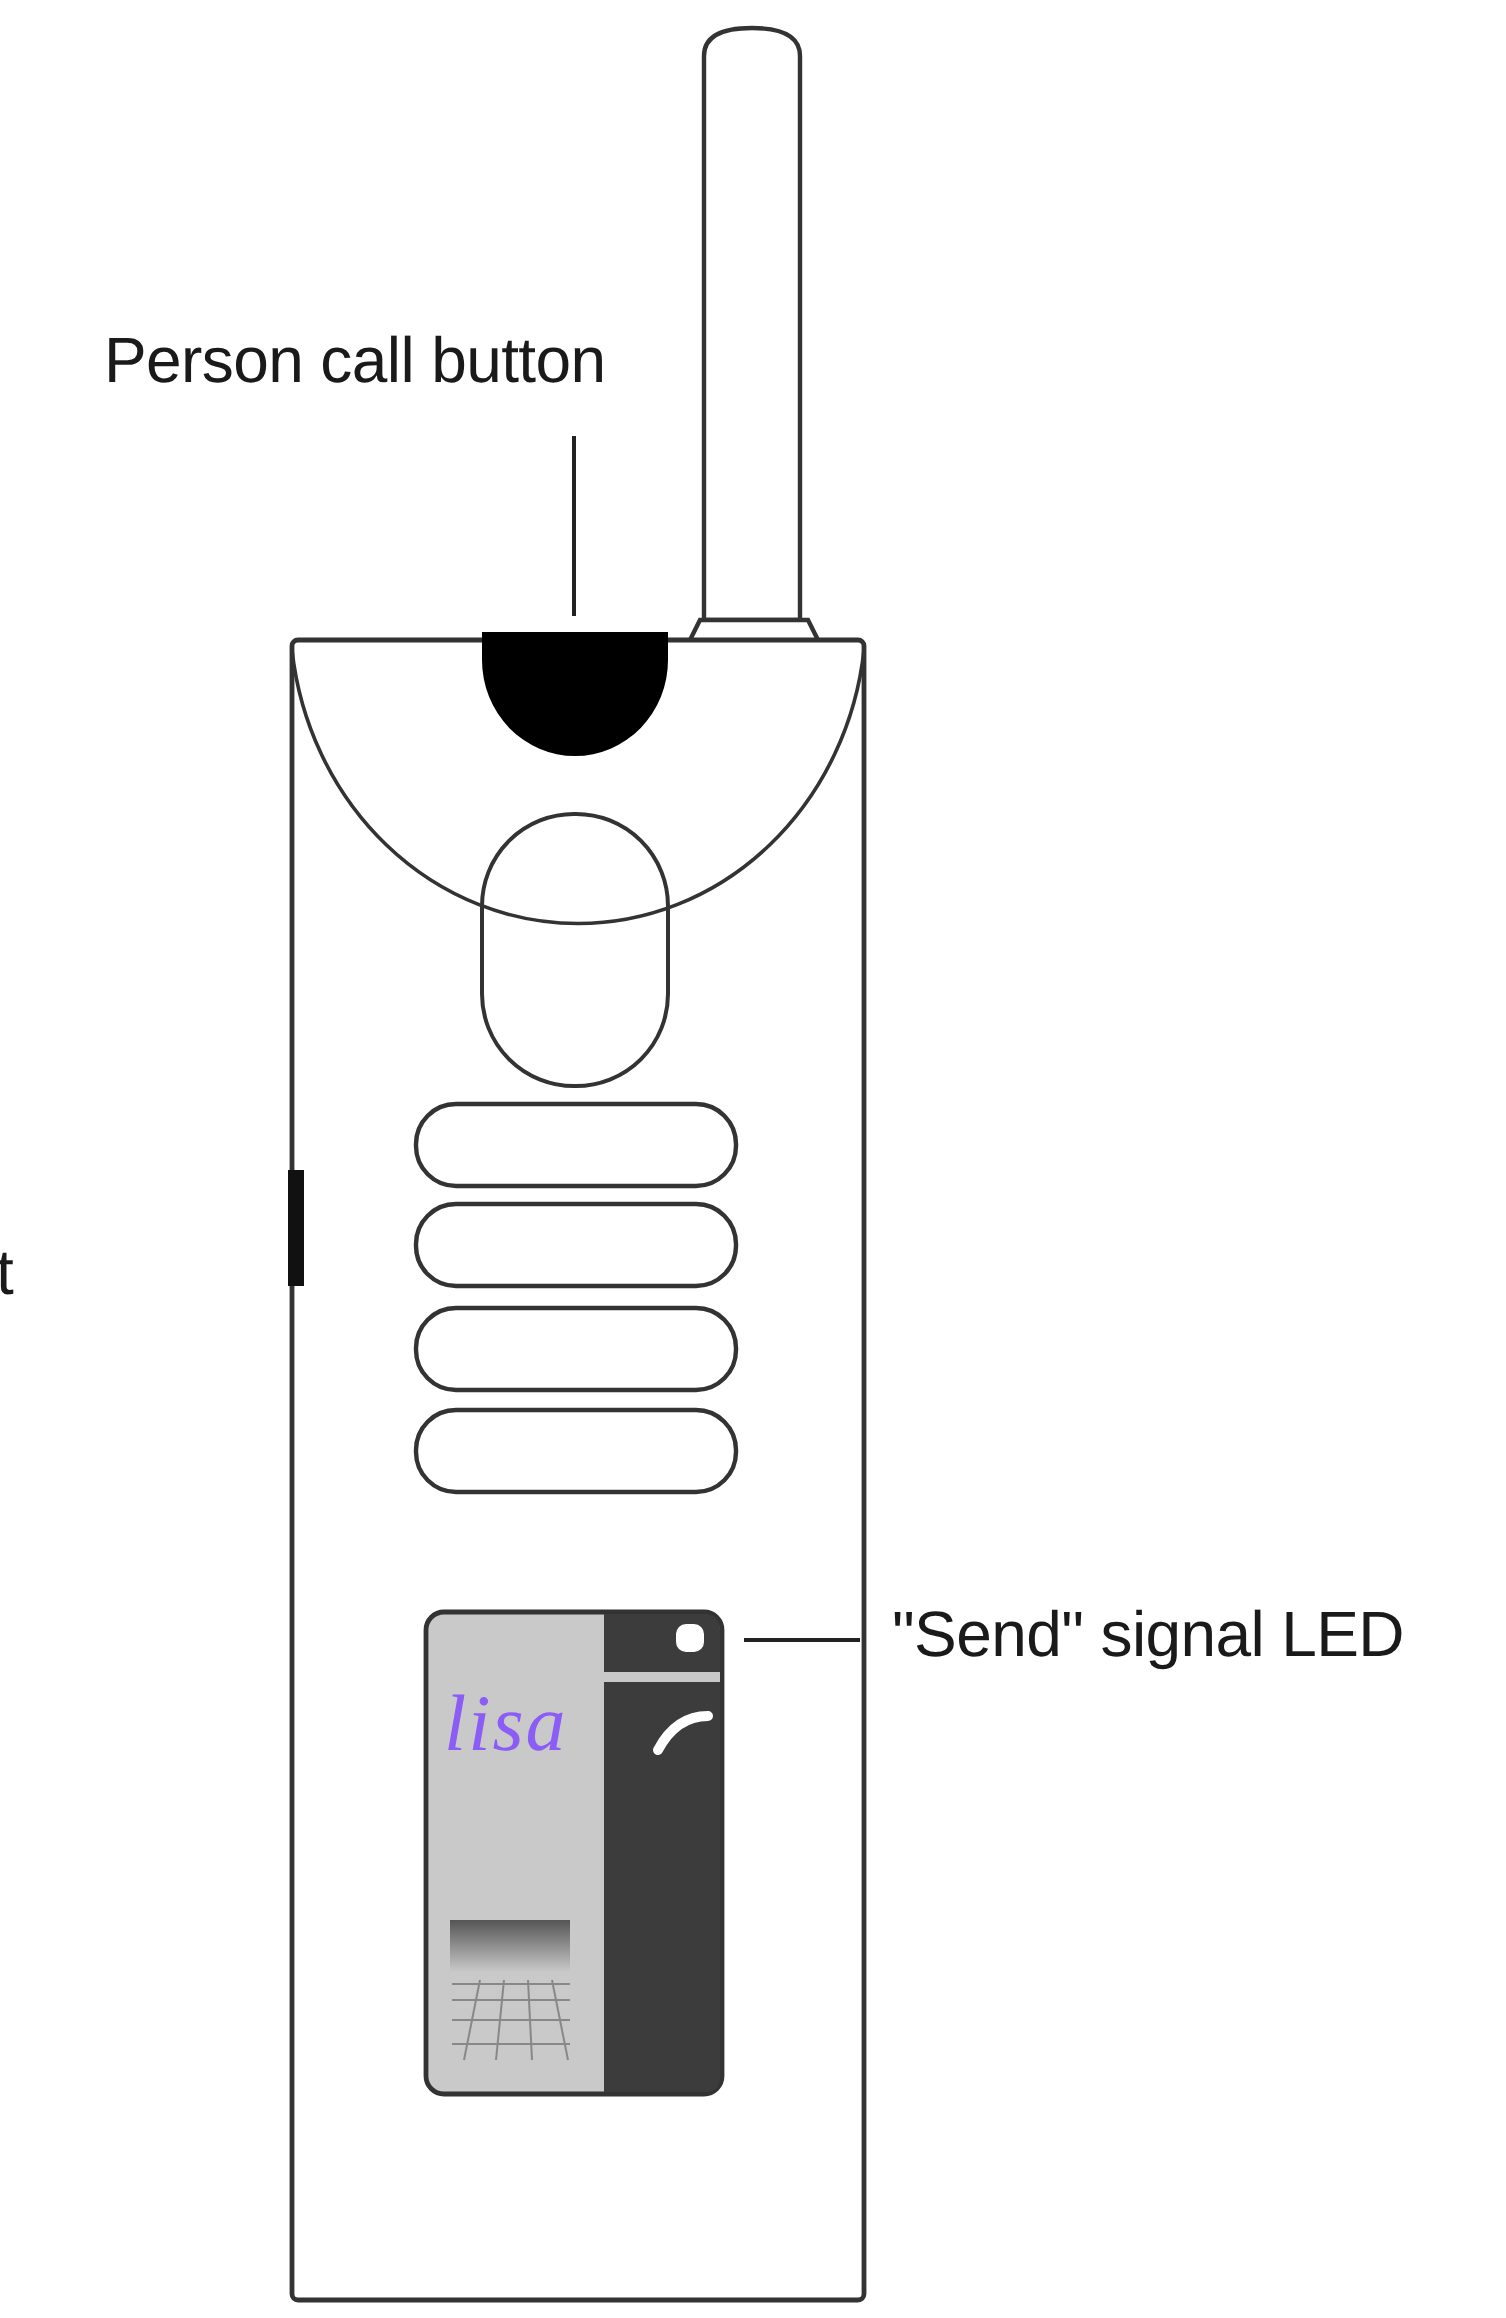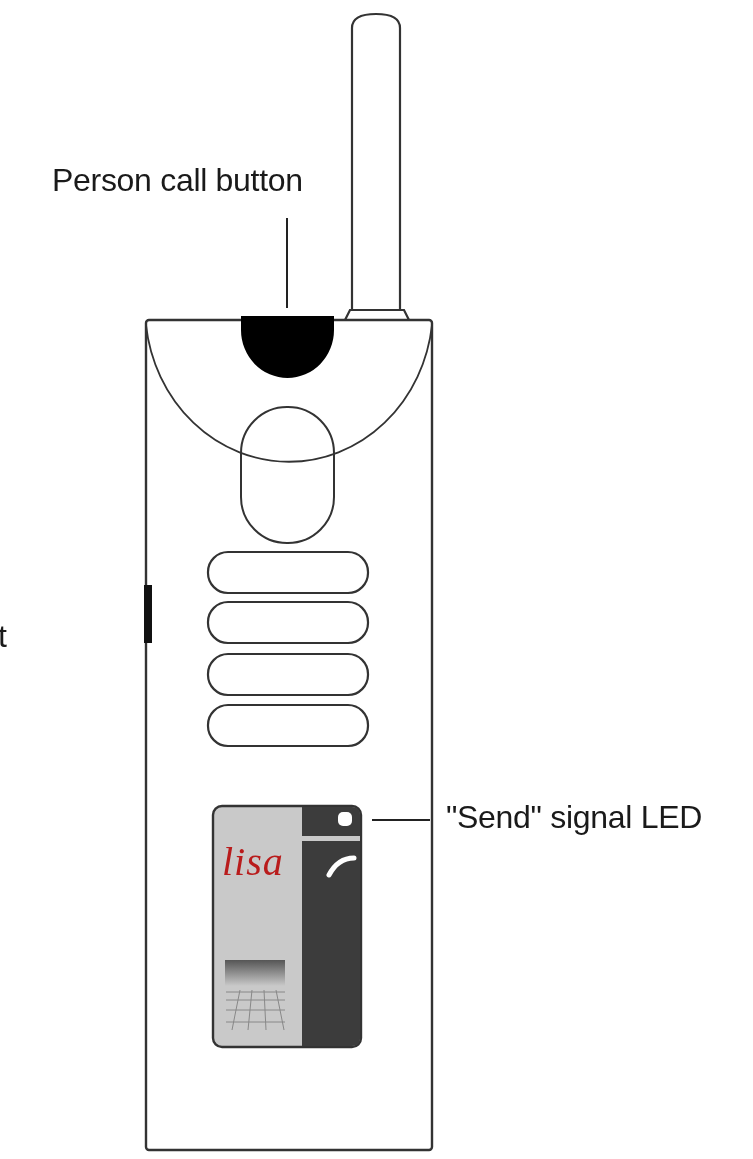--- a/index.html
+++ b/index.html
@@ -1,19 +1,19 @@
 <!DOCTYPE html>
 <html><head>
 <meta charset="utf-8">
 <style>
   html, body { margin:0; padding:0; background:#ffffff; }
   body { width:753px; height:1159px; position:relative; overflow:hidden; font-family:"Liberation Sans", sans-serif; }
   .label { position:absolute; font-family:"Liberation Sans", sans-serif; font-size:32px; color:#1a1a1a; white-space:nowrap; letter-spacing:-0.3px; }
   svg { position:absolute; left:0; top:0; }
-  .logo { position:absolute; font-family:"Liberation Serif", serif; font-style:italic; font-size:40px; color:#b91c1c; letter-spacing:1px; }
+  .logo { position:absolute; font-family:"Liberation Serif", serif; font-style:italic; font-size:40px; color:#8b5cf6; letter-spacing:1px; }
 </style>
 </head>
 <body>
 
 <svg width="753" height="1159" viewBox="0 0 753 1159">
 
   <g>
     <path d="M352 310 L352 28 Q352 14 376 14 Q400 14 400 28 L400 310 Z" fill="#fff" stroke="#333" stroke-width="2.2"></path>
     <path d="M345 320 L350 310 L404 310 L409 320" fill="#fff" stroke="#333" stroke-width="2.2"></path>
   </g>

